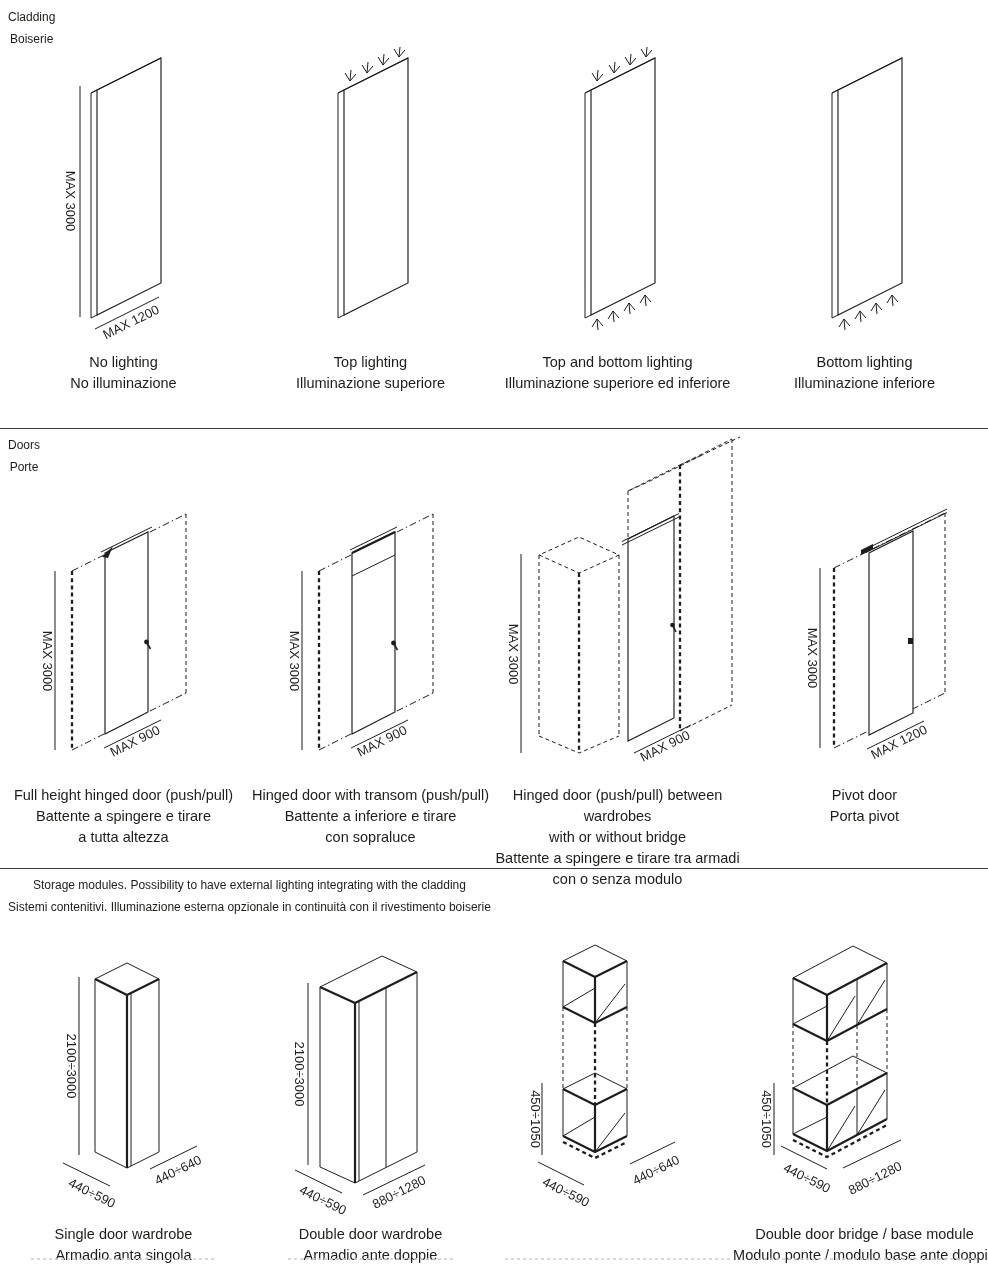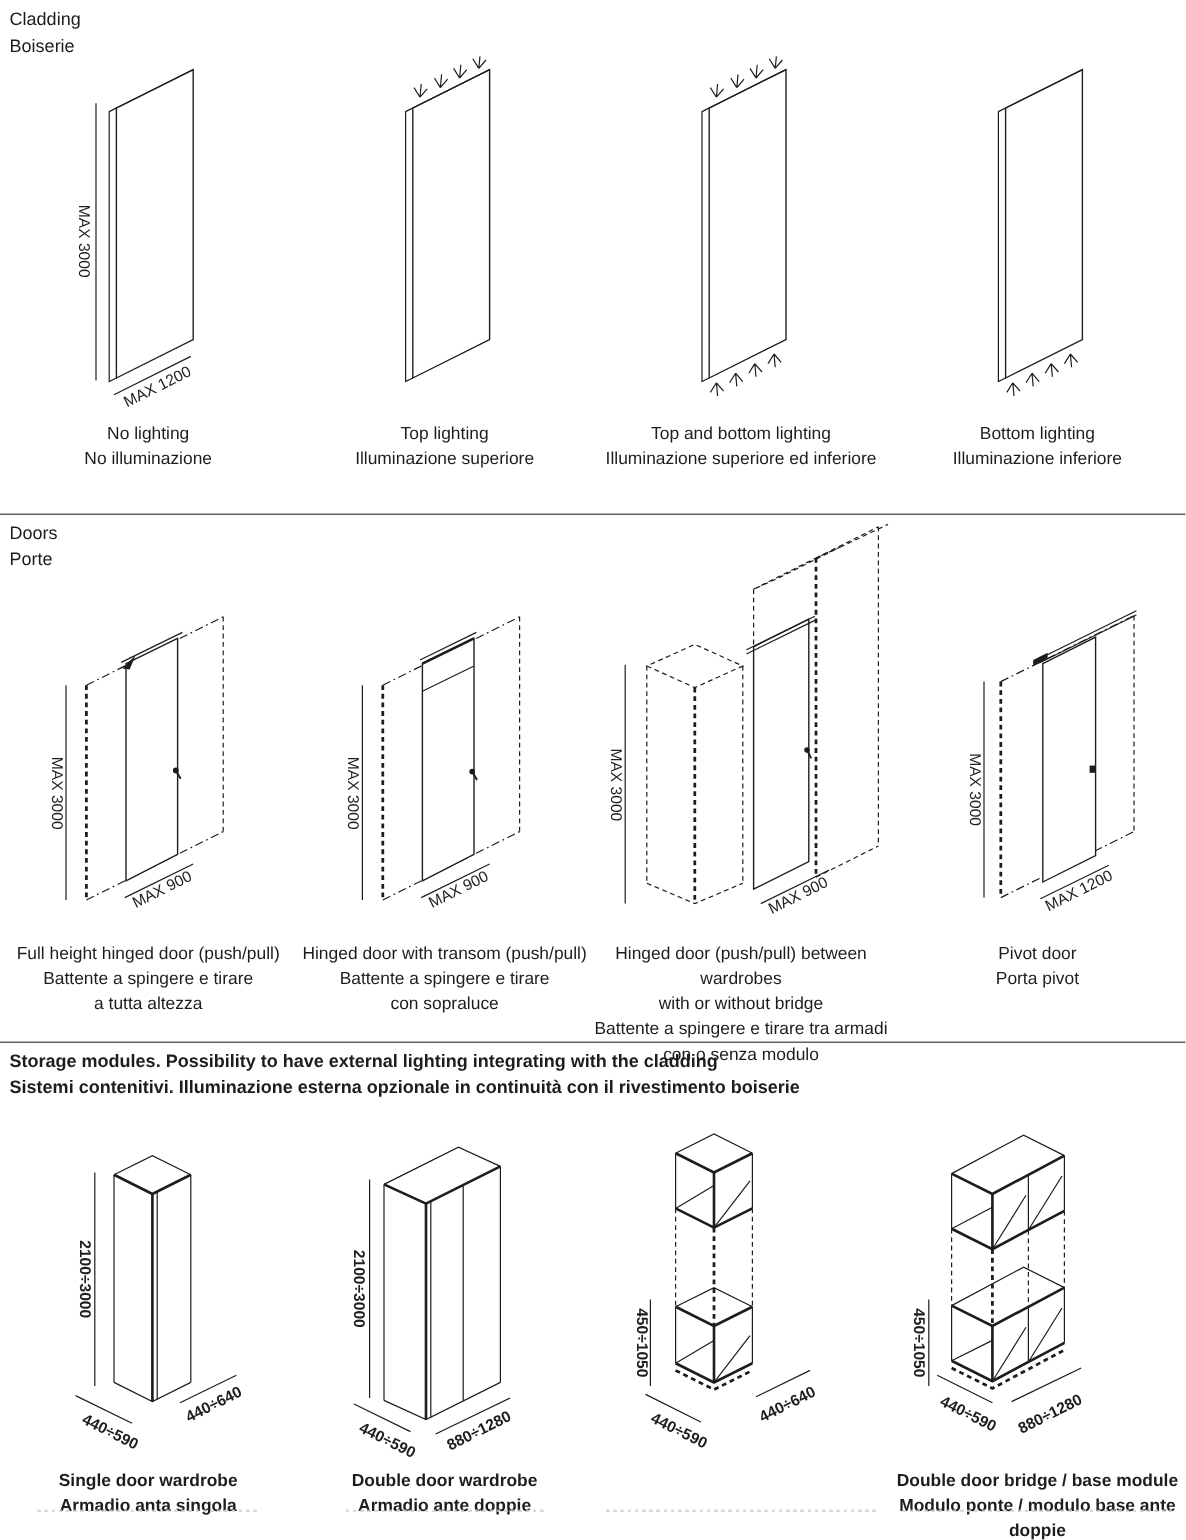--- a/index.html
+++ b/index.html
@@ -1,22 +1,22 @@
 <!DOCTYPE html>
 <html><head>
 <meta charset="utf-8">
 <style>
   html,body{margin:0;padding:0;background:#fff;}
   body{width:988px;height:1283px;font-family:"Liberation Sans",sans-serif;color:#1d1d1b;position:relative;overflow:hidden;}
   .section{position:relative;width:988px;}
   .sec1{height:428px;}
   .sec2{height:440px;}
-  .sec3{height:345px;font-weight:bold;}
+  .sec3{height:345px;}
   .divider{position:absolute;top:0;left:0;right:0;height:1px;background:#3a3a3a;}
-  .heading{position:absolute;top:6px;left:8px;font-size:15px;line-height:22px;white-space:pre-line;}
+  .heading{position:absolute;top:6px;left:8px;font-size:12px;line-height:22px;white-space:pre-line;text-align:center;}
   .figrow{position:absolute;left:0;right:0;display:flex;}
   .sec1 .figrow{top:46px;}
   .sec2 .figrow{top:8px;}
   .sec3 .figrow{top:52px;}
   .fig{width:247px;display:flex;flex-direction:column;align-items:center;}
   .caption{margin-top:6px;text-align:center;font-size:14.5px;line-height:21px;white-space:pre-line;width:270px;}
   .sec2 .caption{margin-top:4px;}
   .sec3 .caption{margin-top:4px;}
   svg line,svg path,svg polygon,svg rect{stroke:#1d1d1b;stroke-width:1;fill:none;}
   svg .w{fill:#fff;stroke-width:1.15;}
@@ -160,21 +160,21 @@
           <line x1="105" y1="140" x2="148" y2="119"></line>
           <circle class="f" cx="146.5" cy="207" r="2.4"></circle>
           <line class="s15" x1="146.5" y1="207" x2="150.5" y2="214"></line>
         </g>
         <g>
           <line x1="104" y1="312" x2="161" y2="284"></line>
           <text transform="rotate(-26.6 137 309)" x="137" y="309" text-anchor="middle">MAX 900</text>
         </g>
       </svg>
       <div class="caption">Hinged door with transom (push/pull)
-Battente a spingere e tirare
+Battente a inferiore e tirare
 con sopraluce</div>
     </div>
 
     <div class="fig">
       <svg width="247" height="345" viewBox="0 0 247 345">
         <g>
           <line x1="27" y1="118" x2="27" y2="317"></line>
           <text transform="rotate(90 15 218)" x="15" y="218" text-anchor="middle">MAX 3000</text>
         </g>
         <g>

